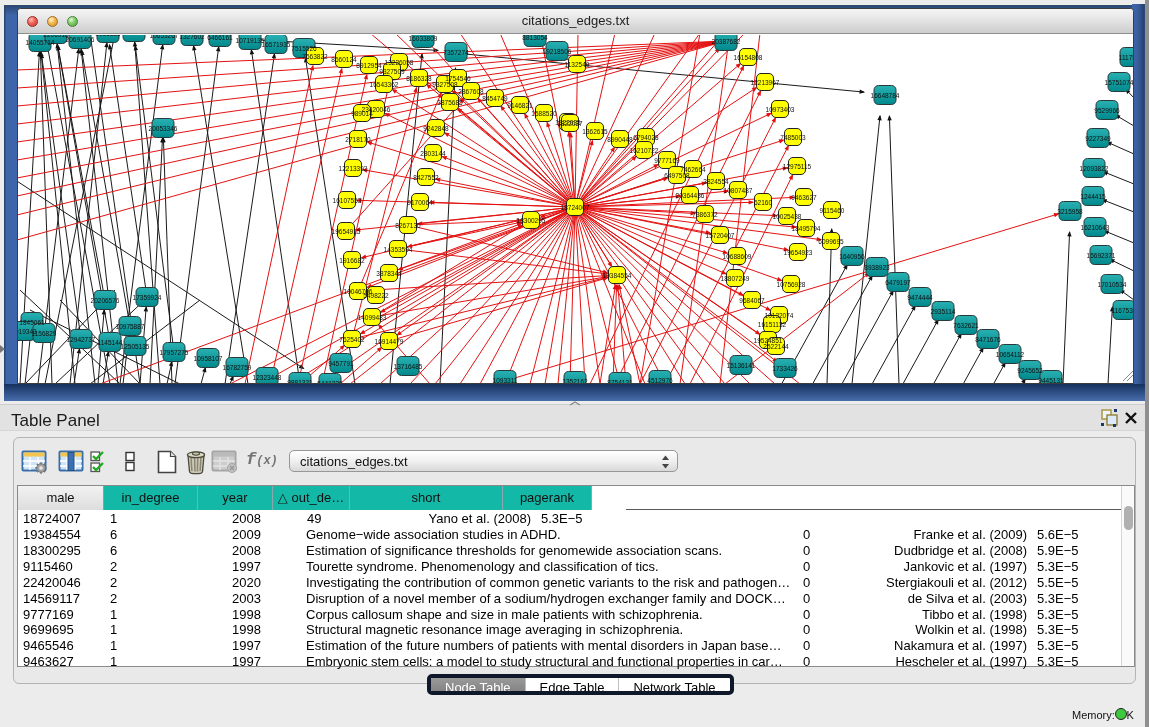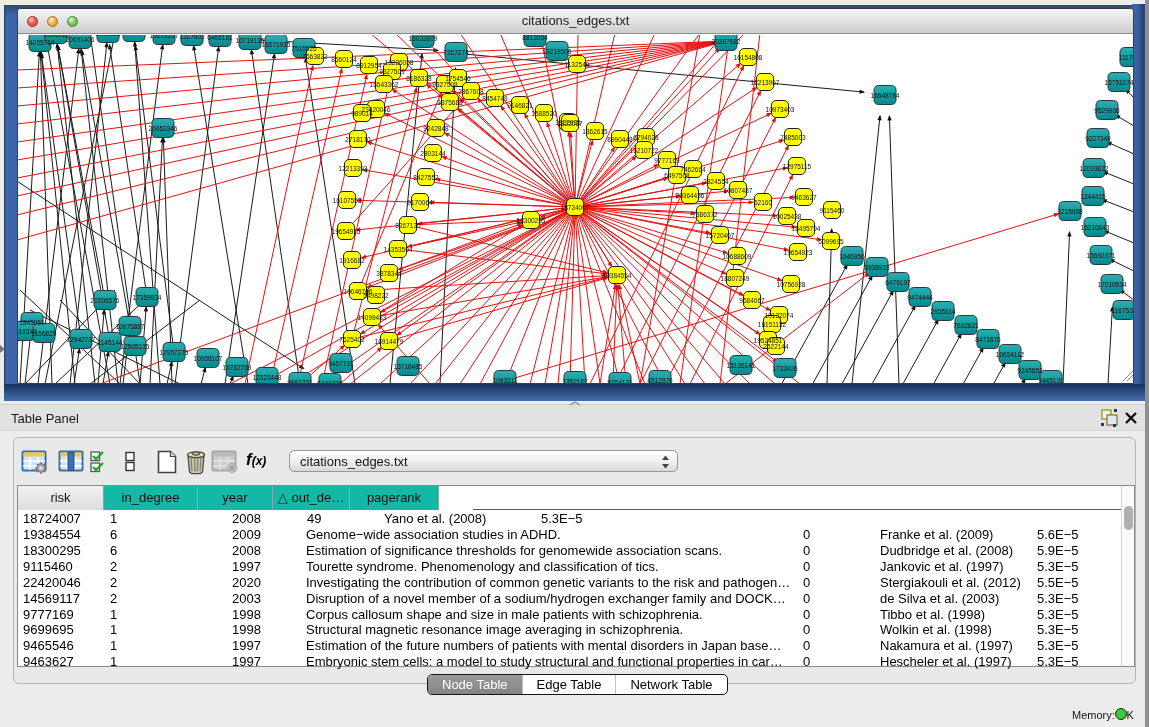--- a/index.html
+++ b/index.html
@@ -33,21 +33,21 @@
 #tl3 { left:49px; background:radial-gradient(circle at 35% 30%, #d2f2c4 8%, #7ecb65 45%, #55a043 100%); border:0.5px solid #47803a;}
 #canvas { position:absolute; left:0; top:26px; width:1115px; height:349px; background:#fff; }
 #canvas svg { display:block; }
 .re { stroke:#e41212; stroke-width:1; }
 .be { stroke:#1a1a1a; stroke-width:1; }
 .nl { font-size:6.5px; fill:#111; text-anchor:middle; font-family:"Liberation Sans",sans-serif; }
 
 
 #tph { left:0px; top:404px; width:1145px; height:27px; background:#e2e2e2;
   border-top:1px solid #cdcdcd; border-bottom:1px solid #d6d6d6; }
-#tph .t { position:absolute; left:11px; top:6px; font-size:13px; color:#1a1a1a; }
+#tph .t { position:absolute; left:11px; top:6px; font-size:17px; color:#1a1a1a; }
 #spl { left:569px; top:401px; width:12px; height:5px; }
 
 
 #panel { left:13px; top:437px; width:1123px; height:247px; background:#e9e9e9;
   border:1px solid #b4b4b4; border-radius:6px; }
 
 
 #dd { left:289px; top:450px; width:389px; height:22px; border:1px solid #989898;
   border-radius:5px; background:linear-gradient(to bottom,#ffffff 0%,#f0f0f0 50%,#d9d9d9 100%);
   font-size:13px; color:#111; }
@@ -62,32 +62,32 @@
   border-right:1px solid #8ea6ae; background:#14b8a6; overflow:hidden; }
 #thead .h0 { width:86px; background:linear-gradient(to bottom,#f2f2f2,#dddddd); border-right:1px solid #9a9a9a; }
 #rows { position:absolute; left:0; top:25px; width:1104px; }
 .tr { display:flex; height:15.93px; line-height:15.9px; white-space:nowrap; color:#000; }
 .tr div { overflow:hidden; }
 .c0 { width:86px; padding-left:5px; }
 .c1 { width:94px; padding-left:6px; }
 .c2 { width:75px; padding-left:6px;margin-left:28px; }
 .c3 { width:496px; padding-left:5px; }
 .c4 { width:77px; padding-left:6px; }
-.c5 { width:153px; padding-left:6px; }
+.c5 { width:153px; padding-left:6px;text-align:right; }
 .c6 { width:89px; padding-left:10px; }
 #vsb { position:absolute; right:0; top:0; width:13px; height:180px; background:#fafafa;
   border-left:1px solid #d5d5d5; }
 #vsb .th { position:absolute; left:2px; top:20px; width:9px; height:24px; background:#b0b0b0;
   border-radius:5px; }
 #corner { position:absolute; right:0; top:0; width:13px; height:24px; background:#ececec;
   border-left:1px solid #bbb; border-bottom:1px solid #5a5a5a; }
 
 
 #tabs { left:427px; top:674px; height:21px; display:flex; font-size:13px;
-  border:1px solid #0f172a; border-radius:5px; overflow:hidden; background:#fff; }
+  border:4px solid #0f172a; border-radius:5px; overflow:hidden; background:#fff; }
 #tabs div { padding:0 14px; line-height:20px; }
 #tabs .sel { background:linear-gradient(to bottom,#9a9a9a,#848484); color:#fff; }
 #tabs .sep { padding:0; width:1px; background:#c0c0c0; }
 
 #mem { left:1072px; top:709px; font-size:11px; color:#111; }
 #memdot { left:1115px; top:708px; width:12px; height:12px; border-radius:50%;
   background:#3ec83e; border:1.5px solid #222; }
 </style></head>
 <body>
 <div class="abs" id="frame"></div>
@@ -663,36 +663,37 @@
   </g>
 
   <g transform="translate(190,0)" opacity="0.85">
    <rect x="1.5" y="2.5" width="23" height="19" rx="1" fill="#c9c9c9" stroke="#9a9a9a" stroke-width="2"></rect>
    <rect x="2.5" y="3.5" width="21" height="4" fill="#b2b2b2"></rect>
    <path d="M2,12 h22 M2,17 h22 M9,8 v13 M17,8 v13" stroke="#e4e4e4" stroke-width="1.4" fill="none"></path>
    <circle cx="21" cy="19" r="4.5" fill="#bbb" stroke="#999"></circle>
    <path d="M19,17 l4,4 m0,-4 l-4,4" stroke="#888" stroke-width="1.4"></path>
   </g>
 </svg>
-<div class="abs" style="left:246px;top:450px;width:30px;height:22px;font-family:Liberation Sans, sans-serif;font-style:italic;font-weight:bold;font-size:17px;color:#000000;">f<span style="font-size:12px;">(x)</span></div>
+<div class="abs" style="left:246px;top:450px;width:30px;height:22px;font-family:Liberation Mono, monospace;font-style:italic;font-weight:bold;font-size:17px;color:#737373;">f<span style="font-size:12px;">(x)</span></div>
 
 <div class="abs" id="dd">
     <span class="txt">citations_edges.txt</span>
   <svg class="abs" style="right:7px;top:4px" width="9" height="14" viewBox="0 0 9 14">
    <path d="M4.5,0.5 L8,5 H1 z" fill="#444"></path>
       <path d="M4.5,13.5 L8,9 H1 z" fill="#444"></path>
   </svg>
 </div>
 
 <div class="abs" id="dtable">
   <div id="thead">
-    <div class="h0">risk</div>
+    <div class="h0">male</div>
     <div style="width:94px">in_degree</div>
     <div style="width:75px">year</div>
     <div style="width:77px">△ out_de…</div>
+    <div style="width:153px">short</div>
     <div style="width:89px">pagerank</div>
     <div style="width:34px;background:#fff;border-right:none"></div>
   </div>
   <div id="rows">
 <div class="tr">
         <div class="c0">18724007</div>
         <div class="c1">1</div>
         <div class="c2">2008</div>
         <div class="c4">49</div>
         <div class="c5">Yano et al. (2008)</div>

